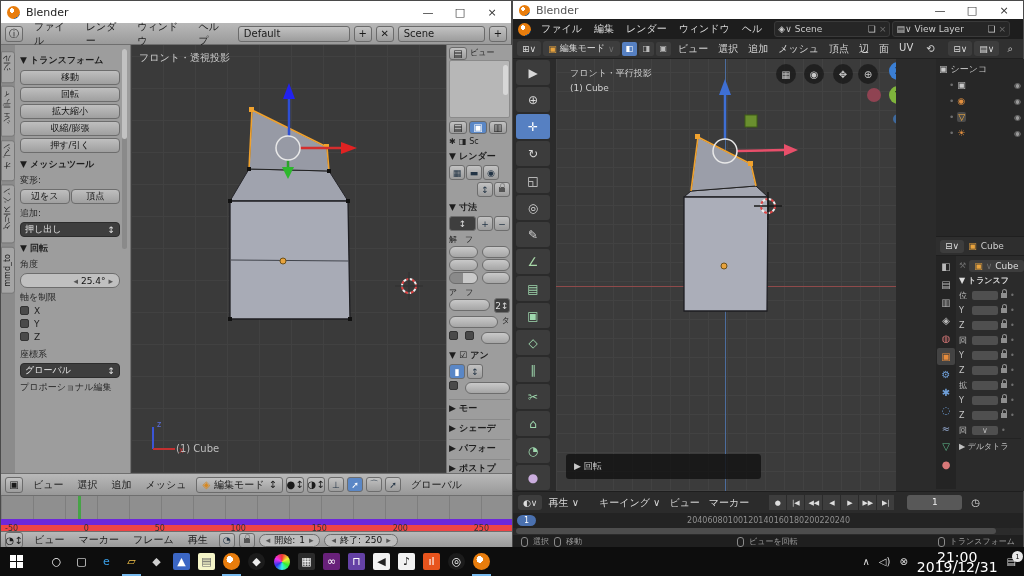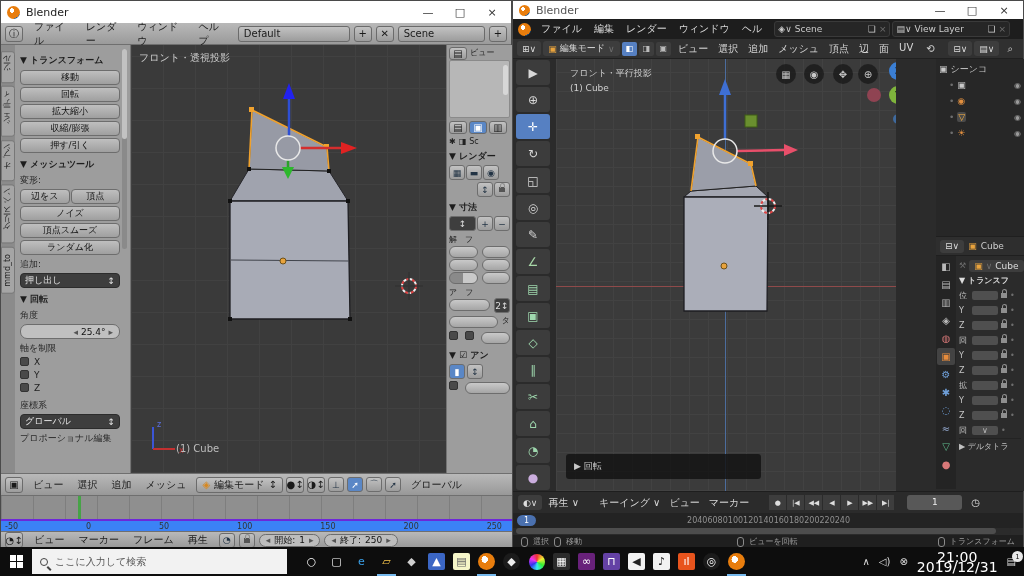--- a/index.html
+++ b/index.html
@@ -35,21 +35,21 @@
   .lw-col{top:44px;left:445px;width:66px;height:428px;background:#9d9d9d;border-left:1px solid #747474;font-size:8px;color:#222;padding:2px;}
   .colhead{font-size:9px;color:#1d1d1d;margin:4px 0 2px;font-weight:bold;}
   .miniout{background:#b7b7b7;border:1px solid #8a8a8a;height:58px;position:relative;border-radius:2px;}
   .miniout i{position:absolute;right:1px;top:4px;width:5px;height:30px;background:#d7d7d7;border-radius:3px;}
   .pillw{height:12px;background:linear-gradient(#c9c9c9,#a5a5a5);border:1px solid #6d6d6d;border-radius:6px;margin:1px 0;}
   .lw-vph{top:472px;left:0;width:511px;height:22px;background:linear-gradient(#b9b9b9,#989898);display:flex;align-items:center;gap:3px;padding:0 4px;border-top:1px solid #6f6f6f;}
   .icbtn{width:16px;height:15px;border:1px solid #6d6d6d;border-radius:3px;background:linear-gradient(#c2c2c2,#9c9c9c);font-size:9px;color:#234;display:flex;align-items:center;justify-content:center;}
   .icbtn.on{background:#5a87c6;color:#fff;}
   .lw-tl{top:494px;left:0;width:511px;height:24px;background:#8f8f8f;background-image:repeating-linear-gradient(90deg,#7e7e7e 0 1px,transparent 1px 32px);border-top:1px solid #6f6f6f;position:absolute;}
   .playhead{position:absolute;left:77px;top:0;width:3px;height:24px;background:#47a347;}
-  .lw-ruler{top:518px;left:0;width:511px;height:12px;background:#3b82f6;display:flex;justify-content:space-between;padding:0 10px 0 4px;font-size:8px;color:#333;align-items:center;border-top:2px solid #6d28d9;}
+  .lw-ruler{top:518px;left:0;width:511px;height:12px;background:#ef4444;display:flex;justify-content:space-between;padding:0 23px 0 4px;font-size:8px;color:#333;align-items:center;border-top:6px solid #6d28d9;}
   .lw-tlh{top:530px;left:0;width:511px;height:17px;background:linear-gradient(#b9b9b9,#989898);display:flex;align-items:center;gap:4px;padding:0 4px;border-top:1px solid #6f6f6f;}
   .lpill{display:flex;align-items:center;gap:4px;height:13px;background:#bdbdbd;border:1px solid #6d6d6d;border-radius:7px;font-size:9px;color:#111;padding:0 6px;}
   
   #rw{left:512px;width:512px;background:#2b2b2b;z-index:5;}
   #rw .titlebar .t{color:#555;}
   .rw-top{top:18px;left:0;right:0;height:20px;background:#1d1d1d;display:flex;align-items:center;gap:2px;padding:0 5px;}
   .rmenu{font-size:10px;color:#d8d8d8;padding:0 6px;}
   .rfield{display:flex;align-items:center;height:16px;background:#262626;border:1px solid #3a3a3a;border-radius:3px;font-size:9px;color:#ccc;padding:0 3px;gap:3px;}
   .rfield .fv{min-width:70px;}
   .dim{color:#6e6e6e;}
@@ -156,21 +156,20 @@
 
   <div class="lw-shelf abs">
     <div class="phead">▼ トランスフォーム</div>
     <span><span class="lbtn">移動</span><span class="lbtn">回転</span><span class="lbtn">拡大縮小</span><span class="lbtn">収縮/膨張</span><span class="lbtn">押す/引く</span></span>
     <div class="phead">▼ メッシュツール</div>
     <div class="llabel">変形:</div>
     <div class="lrow2">
         <span class="lbtn">辺をス</span>
         <span class="lbtn">頂点</span>
       </div>
-    <span><span class="lbtn">ノイズ</span><span class="lbtn">頂点スムーズ</span><span class="lbtn">ランダム化</span></span>
     <div class="llabel">追加:</div>
     <div class="ldark">
         <span>押し出し</span>
         <span>↕</span>
       </div>
     <div class="phead">▼ 回転</div>
     <div class="llabel">角度</div>
     <div class="lslider">
         <span style="color:#555">◂</span>
         <span>25.4°</span>
@@ -303,20 +302,26 @@
         <span class="pillw" style="flex:1"></span>
       </div>
     <div class="colhead">▼ ☑ アン</div>
     <div class="flex" style="gap:2px;">
         <span class="icbtn on">▮</span>
         <span class="icbtn">↕</span>
       </div>
     <div class="flex" style="gap:2px;margin-top:2px;">
         <span class="chk"></span>
         <span class="pillw" style="flex:1"></span>
+      </div>
+    <div>
+        <div class="colhead" style="border-top:1px solid #8a8a8a;padding-top:2px;">▶ モー</div>
+        <div class="colhead" style="border-top:1px solid #8a8a8a;padding-top:2px;">▶ シェーデ</div>
+        <div class="colhead" style="border-top:1px solid #8a8a8a;padding-top:2px;">▶ パフォー</div>
+        <div class="colhead" style="border-top:1px solid #8a8a8a;padding-top:2px;">▶ ポストプ</div>
       </div>
   </div>
 
   <div class="lw-vph abs">
     <span class="ldd lsq">▣</span>
     <span class="flex">
         <span class="lmenu">ビュー</span>
         <span class="lmenu">選択</span>
         <span class="lmenu">追加</span>
         <span class="lmenu">メッシュ</span>
@@ -750,24 +755,20 @@
 
 <div id="taskbar">
   <span class="startbtn">
       <span class="winlogo">
         <i></i>
         <i></i>
         <i></i>
         <i></i>
       </span>
     </span>
-  <div class="searchbox">
-    <span class="mag"></span>
-    <span>ここに入力して検索</span>
-  </div>
   <div class="tbicons" style="margin-left:12px;">
     <span class="flex">
       <span class="tbi">
           <span class="g" style="color: rgb(255, 255, 255);">○</span>
         </span>
 
       <span class="tbi">
           <span class="g" style="color: rgb(255, 255, 255);">▢</span>
         </span>
 

